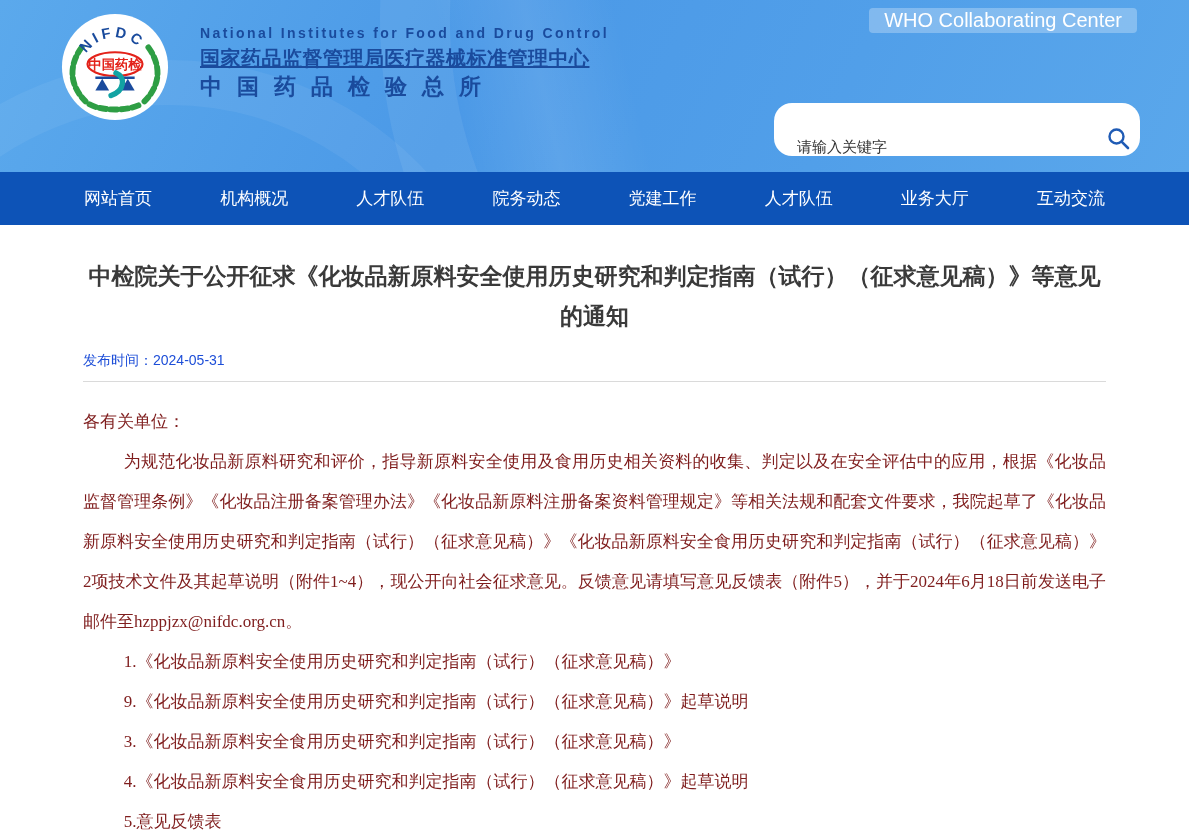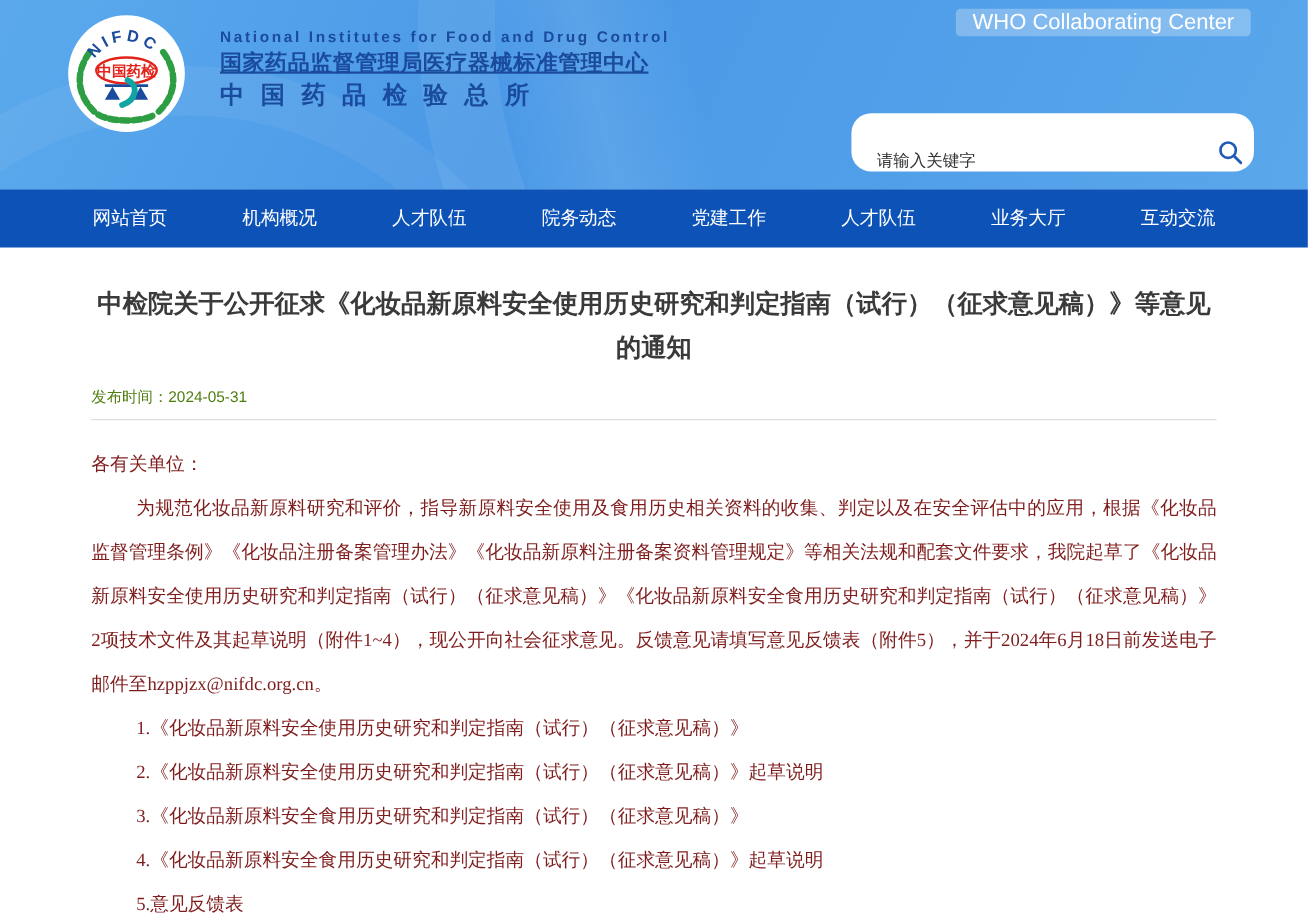--- a/index.html
+++ b/index.html
@@ -92,21 +92,21 @@
 
   
   .content { padding: 0 83px; }
   .article-title {
     margin: 31px 0 0 0;
     font-size: 23px; line-height: 40px; font-weight: 600;
     color: #3a3a3a; text-align: center;
   }
   .pub-date {
     margin-top: 16px;
-    font-size: 14px; color: #4d7c0f;
+    font-size: 14px; color: #1d4ed8;
   }
   .divider {
     margin-top: 11px;
     border-bottom: 1px solid #dadada;
   }
   .article-body {
     margin-top: 2px;
     font-family: "Liberation Serif", "DejaVu Serif", serif;
     font-size: 17px; color: #7f1d1d;
   }
@@ -176,18 +176,18 @@
 
 <main class="content">
   <h1 class="article-title">中检院关于公开征求《化妆品新原料安全使用历史研究和判定指南（试行）（征求意见稿）》等意见的通知</h1>
   <div class="pub-date">发布时间：2024-05-31</div>
   <div class="divider"></div>
 
   <div class="article-body">
     <p class="salutation">各有关单位：</p>
     <p class="p-indent">为规范化妆品新原料研究和评价，指导新原料安全使用及食用历史相关资料的收集、判定以及在安全评估中的应用，根据《化妆品监督管理条例》《化妆品注册备案管理办法》《化妆品新原料注册备案资料管理规定》等相关法规和配套文件要求，我院起草了《化妆品新原料安全使用历史研究和判定指南（试行）（征求意见稿）》《化妆品新原料安全食用历史研究和判定指南（试行）（征求意见稿）》2项技术文件及其起草说明（附件1~4），现公开向社会征求意见。反馈意见请填写意见反馈表（附件5），并于2024年6月18日前发送电子邮件至hzppjzx@nifdc.org.cn。</p>
     <p class="p-indent">1.《化妆品新原料安全使用历史研究和判定指南（试行）（征求意见稿）》</p>
-    <p class="p-indent">2.《化妆品新原料安全使用历史研究和判定指南（试行）（征求意见稿）》起草说明</p>
+    <p class="p-indent">9.《化妆品新原料安全使用历史研究和判定指南（试行）（征求意见稿）》起草说明</p>
     <p class="p-indent">3.《化妆品新原料安全食用历史研究和判定指南（试行）（征求意见稿）》</p>
     <p class="p-indent">4.《化妆品新原料安全食用历史研究和判定指南（试行）（征求意见稿）》起草说明</p>
     <p class="p-indent">5.意见反馈表</p>
   </div>
 </main>
 
 </body></html>

